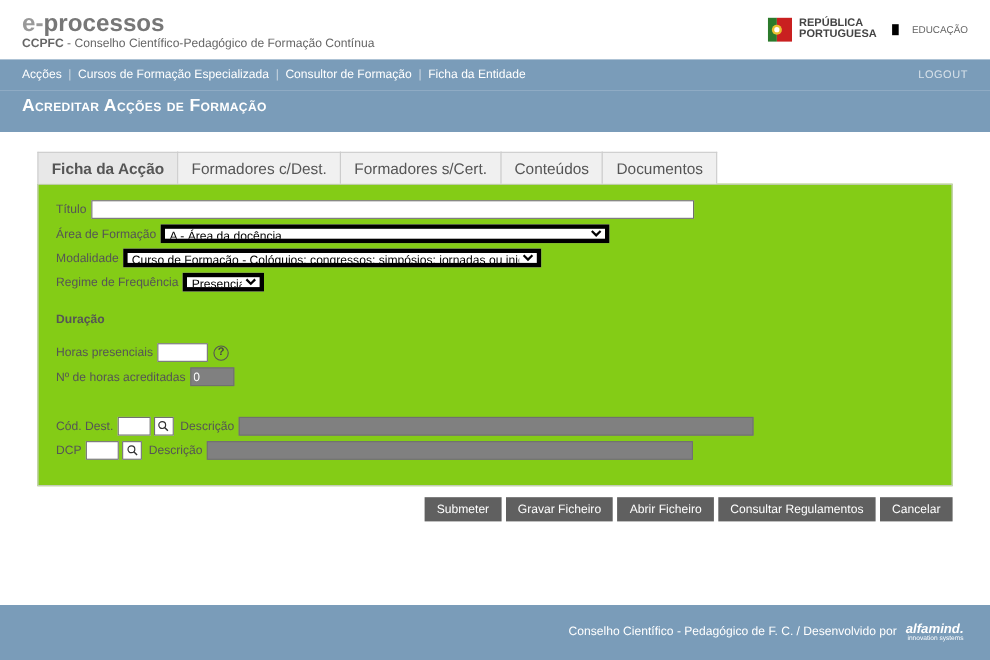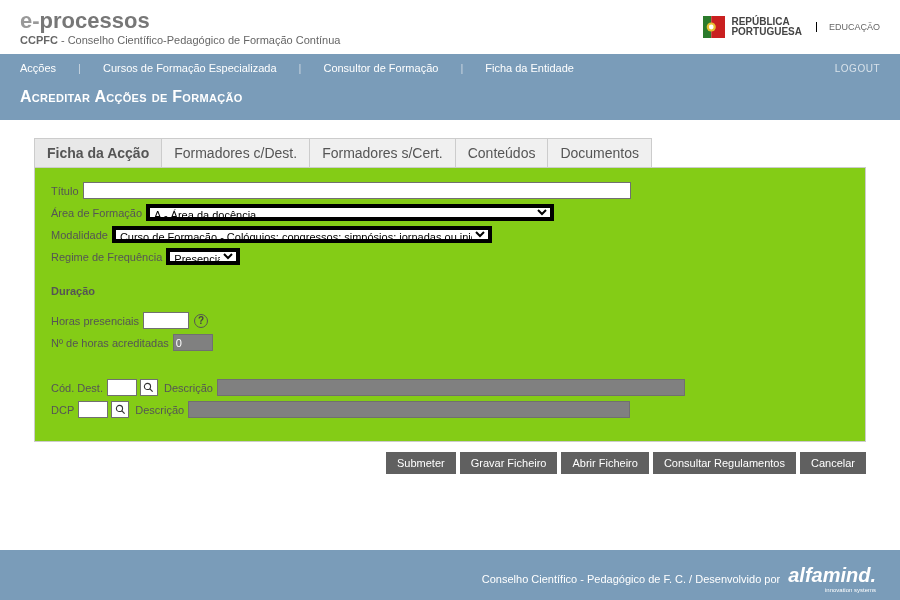--- a/index.html
+++ b/index.html
@@ -8,24 +8,24 @@
 .header { background: #fff; padding: 8px 20px; display: flex; justify-content: space-between; align-items: center; }
 .logo-block { }
 .logo-title { font-size: 22px; font-weight: bold; color: #999; }
 .logo-title strong { color: #777; font-weight: bold; }
 .logo-sub { font-size: 11px; color: #666; }
 .logo-sub .b { font-weight: bold; }
 .right-logos { display: flex; align-items: center; gap: 14px; }
 .rp-logo { display: flex; align-items: center; gap: 6px; }
 .rp-flag { width: 22px; height: 22px; }
 .rp-text { font-size: 10px; font-weight: bold; color: #444; line-height: 1.05; }
-.edu-text { font-size: 9px; color: #666; border-left: 1px solid #000000; padding-left: 12px; }
+.edu-text { font-size: 9px; color: #666; border-left: 6px solid #000000; padding-left: 12px; }
 
 .navbar { background: #7a9cb9; color: #fff; display: flex; justify-content: space-between; align-items: center; padding: 0 20px; height: 28px; font-size: 11px; }
-.nav-left { display: flex; gap: 22px; align-items: center; }
+.nav-left { display: flex; gap: 6px; align-items: center; }
 .nav-left .sep { color: #cad6e1; }
 .nav-item { color: #fff; cursor: pointer; }
 .nav-right { color: #d8e2ea; cursor: pointer; font-size: 10px; letter-spacing: 0.5px; }
 
 .page-title-bar { background: #7a9cb9; color: #fff; padding: 6px 20px 14px 20px; }
 .page-title { font-size: 16px; font-weight: bold; font-variant: small-caps; letter-spacing: 0.3px; }
 
 .content { padding: 18px 34px 18px 34px; }
 
 .tabs { display: flex; }
@@ -46,21 +46,21 @@
 .help-icon { display: inline-flex; align-items: center; justify-content: center; width: 14px; height: 14px; border: 1px solid #555; border-radius: 50%; font-weight: bold; font-size: 10px; color: #444; margin-left: 5px; cursor: pointer; }
 
 .icon-btn { display: inline-flex; align-items: center; justify-content: center; width: 18px; height: 17px; border: 1px solid #707070; background: #fff; cursor: pointer; margin-left: 3px; }
 
 .section2 { margin-top: 28px; }
 
 .buttons { display: flex; justify-content: flex-end; gap: 4px; margin-top: 10px; }
 .btn { background: #606060; color: #fff; border: none; padding: 5px 11px; font-size: 11px; cursor: pointer; }
 
 .footer { background: #7a9cb9; color: #fff; padding: 14px 24px 56px 24px; font-size: 11px; display: flex; justify-content: flex-end; align-items: center; gap: 8px; margin-top: 58px; }
-.footer .brand { font-style: italic; font-weight: bold; font-size: 20px; text-align: right; }
+.footer .brand { font-style: italic; font-weight: bold; font-size: 12px; text-align: right; }
 .footer .brand-sub { font-size: 6px; display: block; text-align: right; font-style: normal; font-weight: normal; }
 </style>
 </head>
 <body>
 
 <div class="header">
   <div class="logo-block">
     <div class="logo-title">
       <span>e-</span><strong>processos</strong>
     </div>

